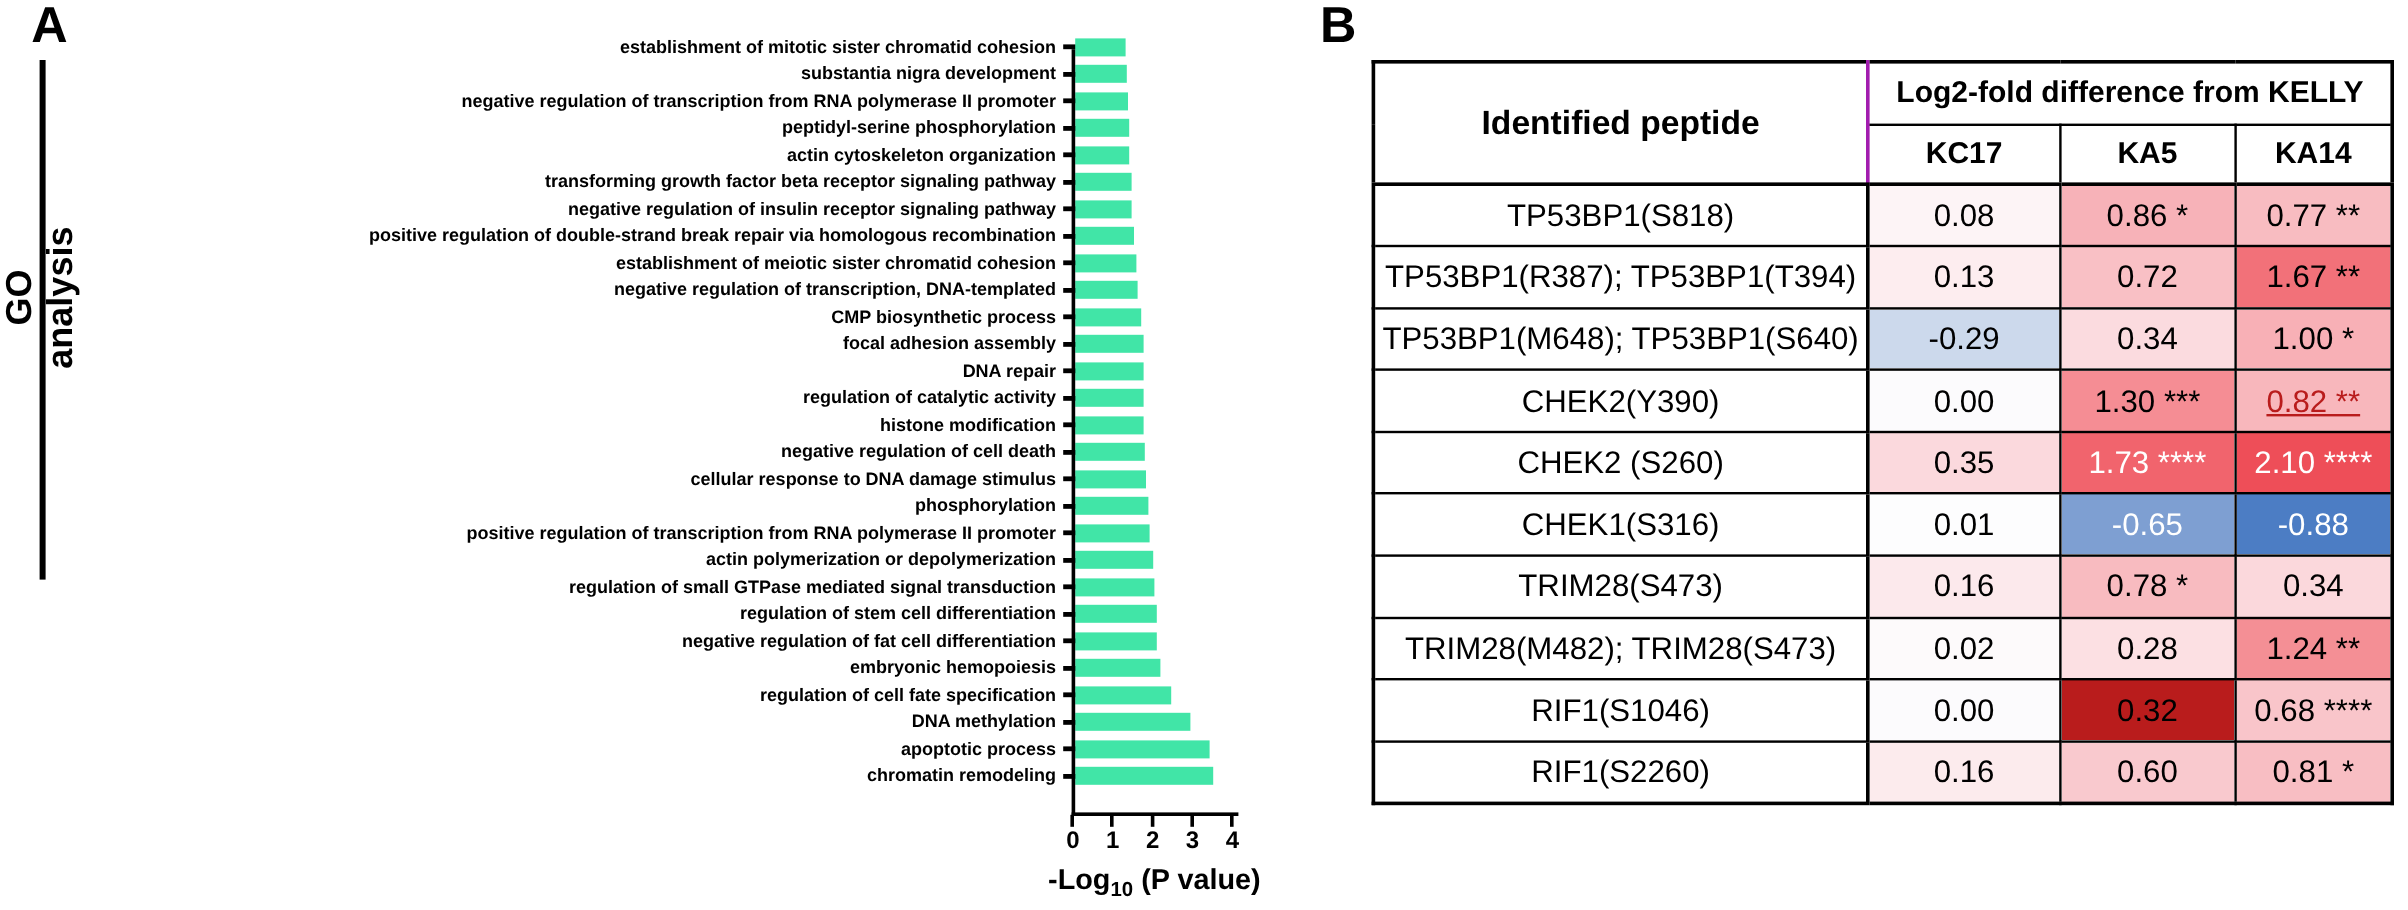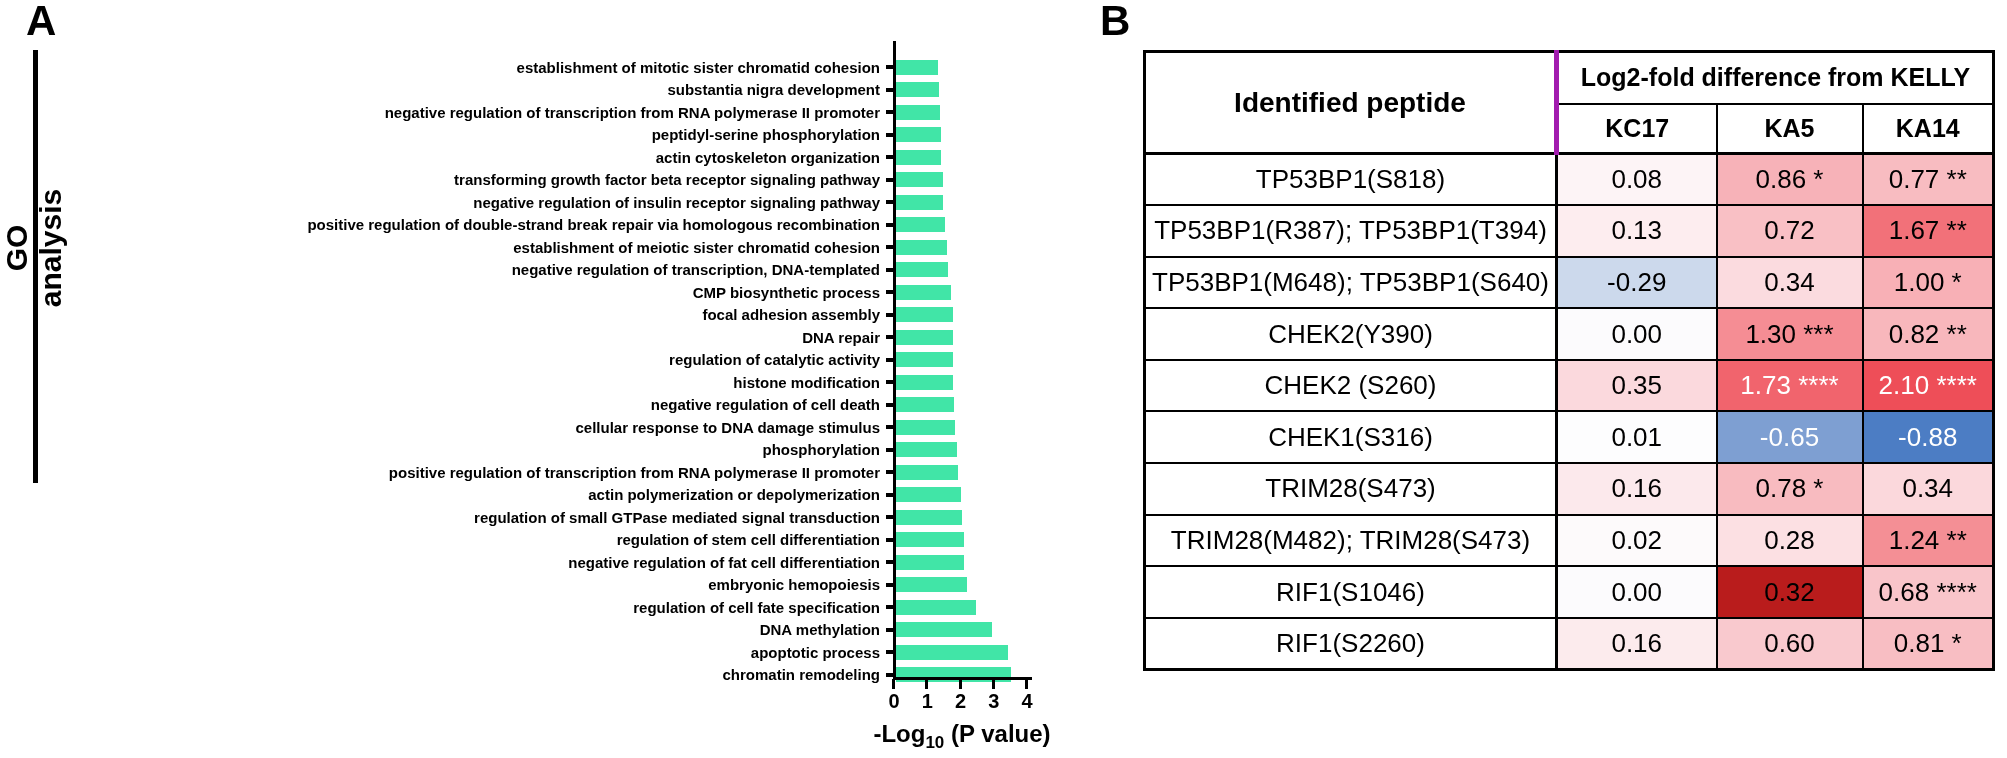--- a/index.html
+++ b/index.html
@@ -33,21 +33,21 @@
   .go-label {
     position: absolute;
     left: -63px; top: 231px;
     width: 160px; height: 34px;
     line-height: 34px;
     text-align: center;
     font-size: 30px;
     font-weight: bold;
     transform: rotate(-90deg);
   }
-  #bar-rows { position: absolute; left: 60px; top: 56px; }
+  #bar-rows { position: absolute; left: 60px; top: 28px; }
   .bar-row { display: flex; height: 22.5px; align-items: center; }
   .bar-label {
     width: 826px;
     text-align: right;
     font-weight: bold;
     font-size: 15px;
     padding-right: 6px;
     white-space: nowrap;
     flex-shrink: 0;
   }
@@ -87,21 +87,21 @@
   }
   th, td {
     border: 2px solid #000;
     text-align: center;
     vertical-align: middle;
     padding: 0 4px;
     overflow: hidden;
     white-space: nowrap;
   }
   th { font-size: 25px; font-weight: bold; background: #fff; }
-  th.peptide-h { font-size: 28px; border-right: 5px solid #a21caf; border-bottom: 3px solid #000; }
+  th.peptide-h { font-size: 28px; border-right: 3px solid #a21caf; border-bottom: 3px solid #000; }
   thead tr.subhead th { border-bottom: 3px solid #000; }
   td { font-size: 26px; height: 51.6px; }
   td.peptide { background: #fff; border-right: 3px solid #000; }
   col.c1 { width: 412px; }
   col.c2 { width: 160px; }
   col.c3 { width: 146px; }
   col.c4 { width: 131px; }
   tr.h1 { height: 52px; }
   tr.h2 { height: 50px; }
 </style>
@@ -310,21 +310,21 @@
           <tr>
             <td class="peptide">TP53BP1(M648); TP53BP1(S640)</td>
             <td style="background: rgb(204, 217, 236); color: rgb(0, 0, 0);">-0.29</td>
             <td style="background: rgb(251, 219, 223); color: rgb(0, 0, 0);">0.34</td>
             <td style="background: rgb(248, 176, 182); color: rgb(0, 0, 0);">1.00 *</td>
           </tr>
           <tr>
             <td class="peptide">CHEK2(Y390)</td>
             <td style="background: rgb(252, 251, 253); color: rgb(0, 0, 0);">0.00</td>
             <td style="background: rgb(245, 141, 148); color: rgb(0, 0, 0);">1.30 ***</td>
-            <td style="background: rgb(248, 183, 188); color: #000000;">0.82 **</td>
+            <td style="background: rgb(248, 183, 188); color: #b91c1c; text-decoration: underline;">0.82 **</td>
           </tr>
           <tr>
             <td class="peptide">CHEK2 (S260)</td>
             <td style="background: rgb(251, 217, 221); color: rgb(0, 0, 0);">0.35</td>
             <td style="background: rgb(241, 100, 109); color: rgb(255, 255, 255);">1.73 ****</td>
             <td style="background: rgb(238, 78, 88); color: rgb(255, 255, 255);">2.10 ****</td>
           </tr>
           <tr>
             <td class="peptide">CHEK1(S316)</td>
             <td style="background: rgb(253, 253, 254); color: rgb(0, 0, 0);">0.01</td>

